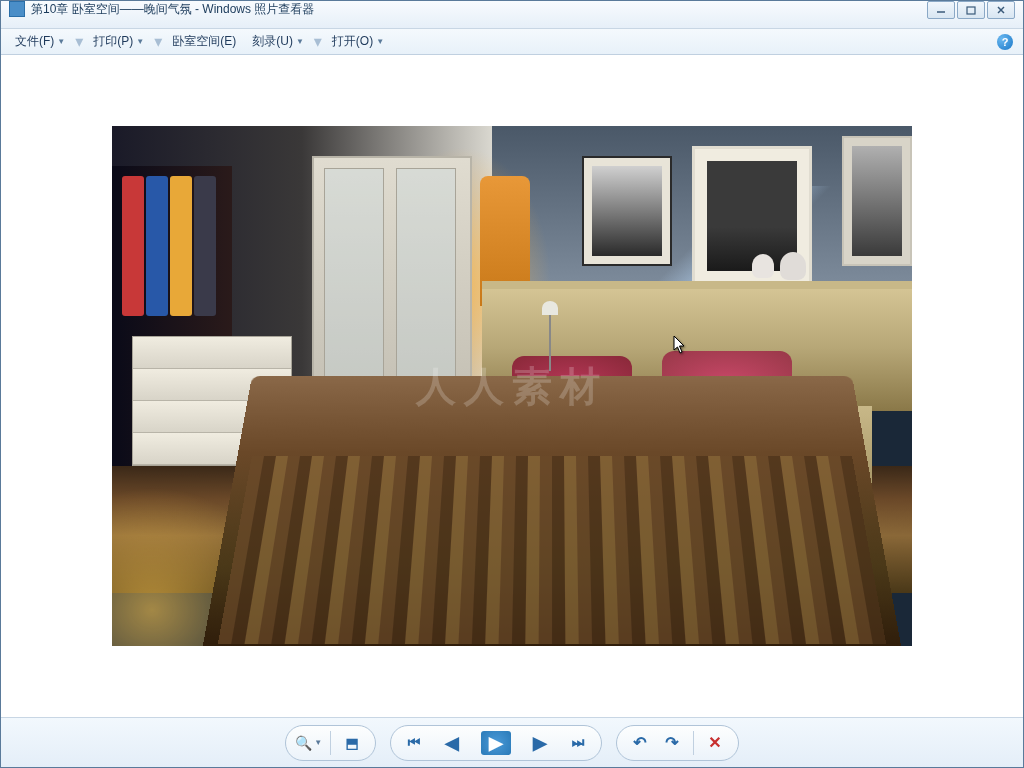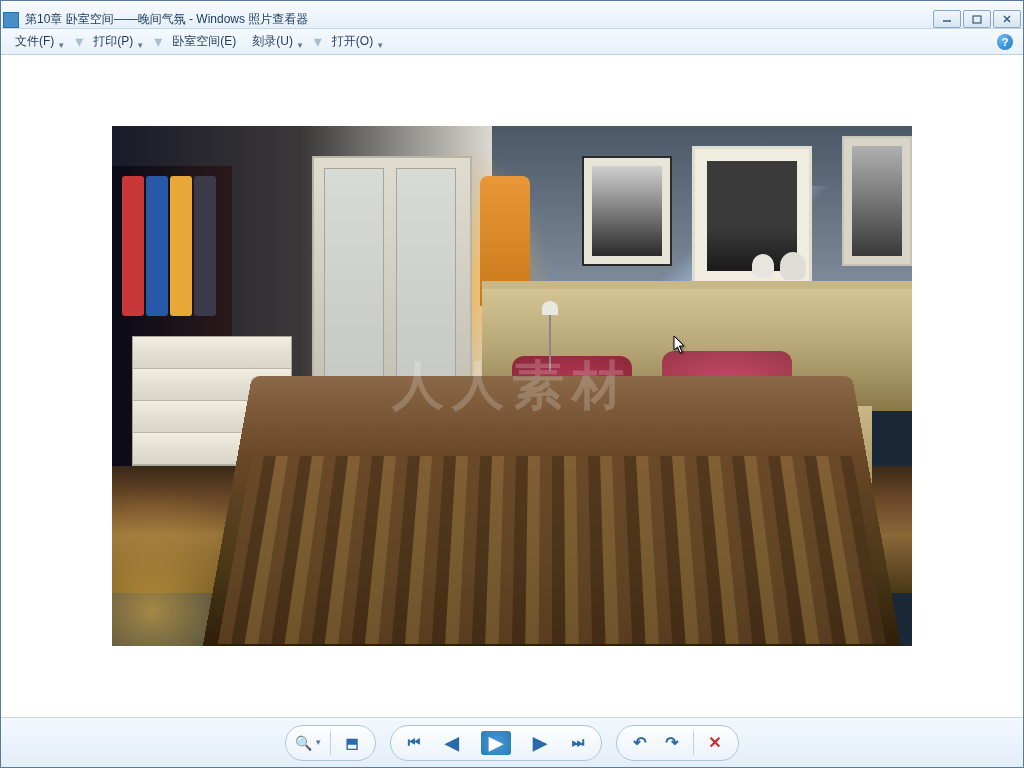--- a/index.html
+++ b/index.html
@@ -1,24 +1,24 @@
 <!DOCTYPE html>
 <html><head>
 <meta charset="utf-8">
 <style>
 * { margin: 0; padding: 0; box-sizing: border-box; font-family: "Microsoft YaHei", "Segoe UI", Tahoma, sans-serif; }
 body { width: 1024px; height: 768px; background: #4a5a6a; overflow: hidden; }
 .window { width: 1024px; height: 768px; background: linear-gradient(#eaf3fb, #dce9f5); border: 1px solid #5a7a9a; display: flex; flex-direction: column; }
-.titlebar { height: 28px; background: linear-gradient(#f8fbfe, #e6eff8); display: flex; align-items: flex-end; padding: 0 2px; border-bottom: 1px solid #c8d6e4; }
+.titlebar { height: 28px; background: linear-gradient(#f8fbfe, #e6eff8); display: flex; align-items: flex-start; padding: 0 8px; border-bottom: 1px solid #c8d6e4; }
 .title-icon { width: 16px; height: 16px; background: #4a8ec8; margin-right: 6px; border: 1px solid #2a6ea8; }
 .title-text { font-size: 12px; color: #1a3a5a; flex: 1; }
 .win-controls { display: flex; gap: 2px; }
 .win-btn { width: 28px; height: 18px; border: 1px solid #8aa8c6; background: linear-gradient(#f0f6fc, #d8e6f2); border-radius: 2px; display: flex; align-items: center; justify-content: center; font-size: 9px; color: #3a5a7a; cursor: pointer; }
 .menubar { height: 26px; background: linear-gradient(#f4f9fd, #e8f1f9); display: flex; align-items: center; padding: 0 6px; border-bottom: 1px solid #c0d0e0; }
-.menu-item { display: flex; align-items: flex-end; gap: 3px; padding: 2px 8px; font-size: 12px; color: #1e395b; cursor: pointer; }
+.menu-item { display: flex; align-items: center; gap: 3px; padding: 2px 8px; font-size: 12px; color: #1e395b; cursor: pointer; }
 .menu-arrow { font-size: 8px; color: #5a7a9a; }
 .menu-sep { color: #a8bed4; margin: 0 2px; }
 .menu-spacer { flex: 1; }
 .help-icon { width: 16px; height: 16px; background: radial-gradient(circle at 30% 30%, #6ab8f0, #1a78c8); border-radius: 50%; display: flex; align-items: center; justify-content: center; color: white; font-size: 11px; font-weight: bold; cursor: pointer; margin-right: 4px; }
 .viewport { flex: 1; background: #fff; display: flex; align-items: center; justify-content: center; position: relative; }
 .photo { width: 800px; height: 520px; position: relative; overflow: hidden; background: #1a2838; }
 .floor { position: absolute; bottom: 0; left: 0; right: 0; height: 180px; background: linear-gradient(to bottom, #3a2818 0%, #6a4828 30%, #8a6838 60%, #4a3818 100%); transform: perspective(800px) rotateX(55deg); transform-origin: top; }
 .floor-light { position: absolute; bottom: 0; left: 0; width: 200px; height: 180px; background: radial-gradient(ellipse at 20% 80%, rgba(255, 200, 80, 0.6), transparent 60%); }
 .wall-left { position: absolute; top: 0; left: 0; width: 380px; height: 360px; background: linear-gradient(to right, #1a1a28 0%, #3a3838 50%, #dad8d0 100%); }
 .wall-glow { position: absolute; top: 20px; left: 260px; width: 180px; height: 280px; background: radial-gradient(ellipse, rgba(255, 180, 60, 0.7), transparent 70%); }
@@ -52,21 +52,21 @@
 .bed { position: absolute; top: 250px; left: 140px; width: 600px; height: 260px; }
 .mattress { position: absolute; top: 0; left: 0; right: 0; height: 260px; background: linear-gradient(to bottom, #8a6848 0%, #6a4828 30%, #4a3818 70%, #2a1808 100%); border-radius: 8px; transform: perspective(600px) rotateX(20deg); transform-origin: top; }
 .stripes { position: absolute; top: 80px; left: 0; right: 0; bottom: 0; background: repeating-linear-gradient(to right, #6a4828 0px, #6a4828 12px, #4a3018 12px, #4a3018 24px, #8a6838 24px, #8a6838 36px); opacity: 0.7; transform: perspective(600px) rotateX(20deg); transform-origin: top; }
 .pillow1 { position: absolute; top: 230px; left: 400px; width: 120px; height: 60px; background: radial-gradient(ellipse, #b83858, #882838); border-radius: 12px; }
 .pillow2 { position: absolute; top: 225px; left: 550px; width: 130px; height: 65px; background: radial-gradient(ellipse, #c84868, #983848); border-radius: 12px; }
 .lamp { position: absolute; top: 175px; left: 428px; width: 20px; height: 70px; }
 .lamp-pole { position: absolute; bottom: 0; left: 9px; width: 2px; height: 60px; background: #888; }
 .lamp-head { position: absolute; top: 0; left: 2px; width: 16px; height: 14px; background: #e8e8e0; border-radius: 50% 50% 0 0; }
 .cursor { position: absolute; top: 280px; left: 672px; width: 14px; height: 20px; pointer-events: none; }
 .cursor svg { width: 100%; height: 100%; filter: drop-shadow(1px 1px 1px rgba(0,0,0,0.5)); }
-.watermark { position: absolute; top: 50%; left: 50%; transform: translate(-50%, -50%); font-size: 52px; font-weight: bold; color: rgba(255, 255, 255, 0.2); letter-spacing: 8px; pointer-events: none; }
+.watermark { position: absolute; top: 50%; left: 50%; transform: translate(-50%, -50%); font-size: 40px; font-weight: bold; color: rgba(255, 255, 255, 0.2); letter-spacing: 8px; pointer-events: none; }
 .toolbar { height: 50px; background: linear-gradient(#f2f8fd, #e4eef8); display: flex; align-items: center; justify-content: center; border-top: 1px solid #c8d6e4; }
 .tool-group { display: flex; align-items: center; gap: 2px; background: linear-gradient(#fdfefe, #ecf3fa); border: 1px solid #b0c4d8; border-radius: 18px; padding: 3px 8px; height: 36px; }
 .tool-btn { width: 30px; height: 28px; display: flex; align-items: center; justify-content: center; cursor: pointer; border-radius: 3px; color: #2a6aa8; font-size: 14px; font-weight: bold; }
 .tool-btn.big { width: 42px; height: 30px; font-size: 18px; }
 .tool-sep { width: 1px; height: 24px; background: #c0d0e0; margin: 0 4px; }
 .tool-gap { width: 14px; }
 .zoom-icon { display: flex; align-items: center; gap: 1px; }
 .tool-arrow { font-size: 8px; color: #5a7a9a; margin-left: 1px; }
 .delete-x { color: #c83030; font-size: 16px; font-weight: bold; }
 .rotate { font-size: 16px; }

